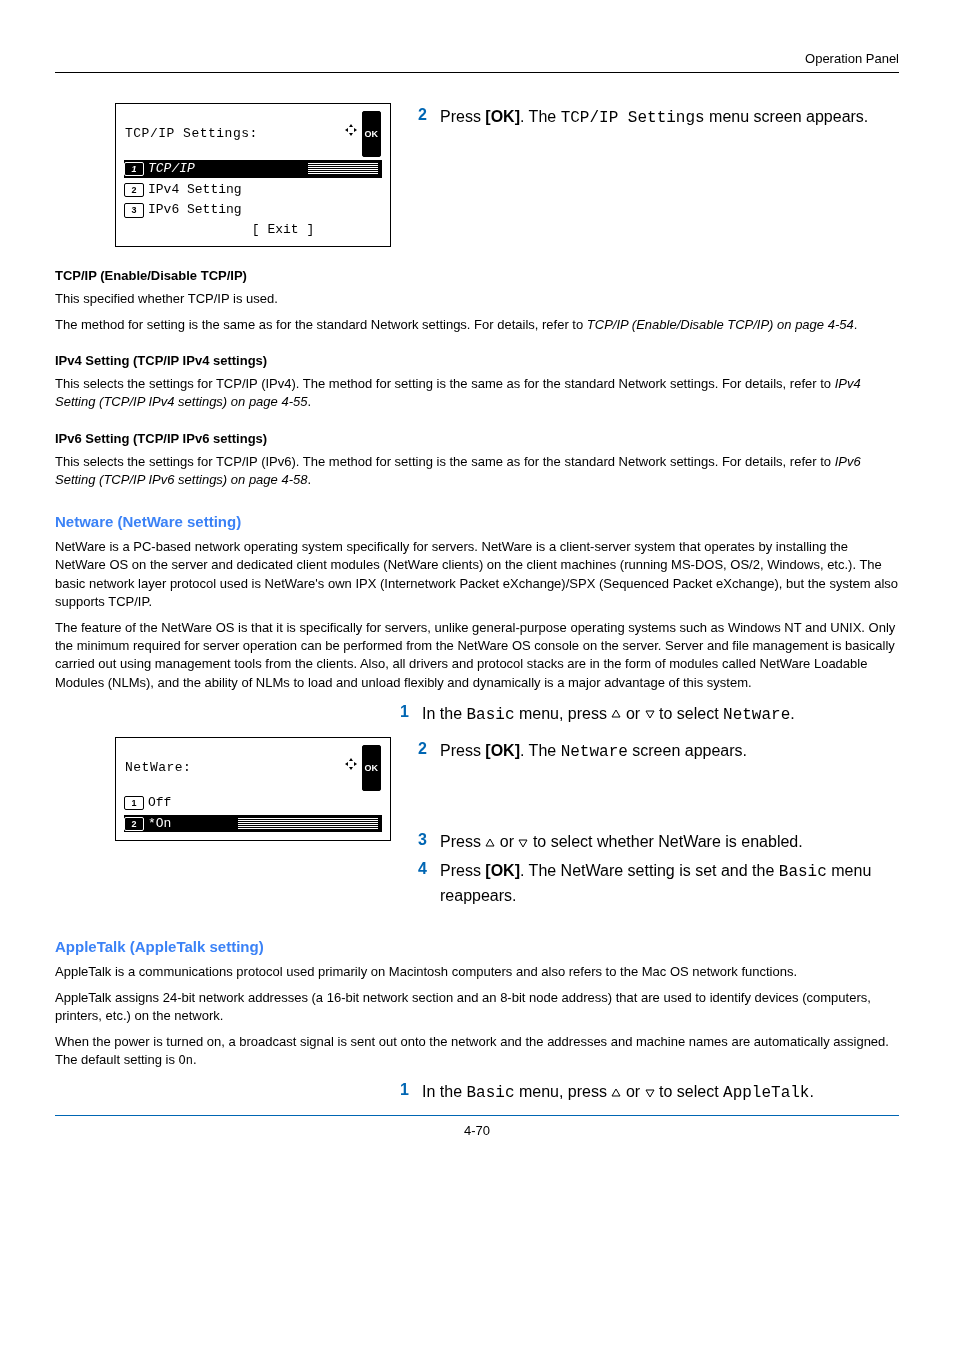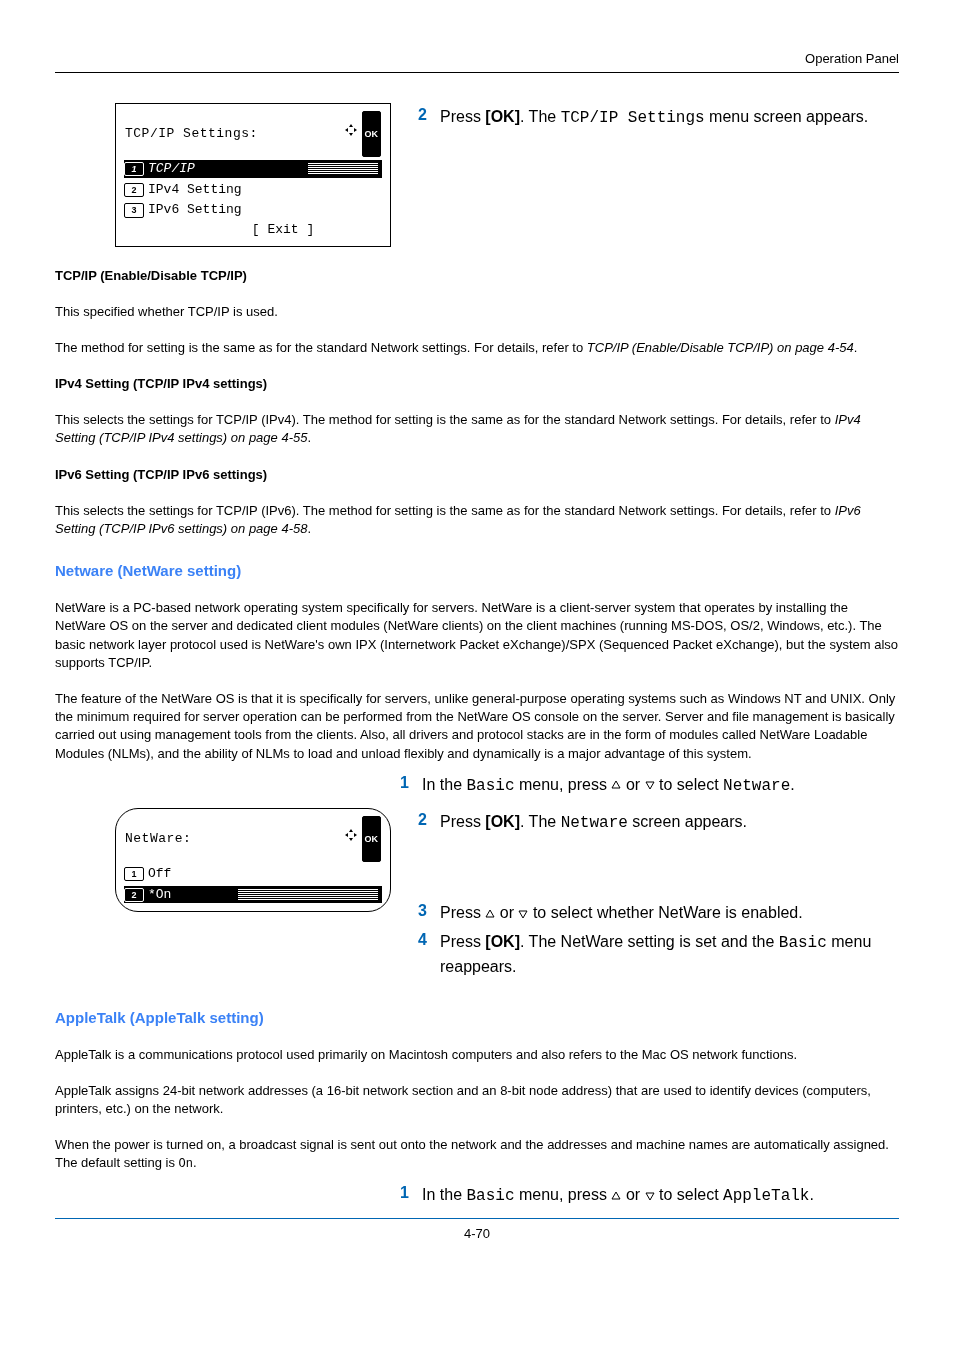--- a/index.html
+++ b/index.html
@@ -88,21 +88,21 @@
     line-height: 1.2;
     min-width: 14px;
   }
   .step .txt { font-size: 16px; line-height: 1.45; }
   .h-bold {
     font-weight: bold;
     margin: 18px 0 2px 0;
     font-size: 13px;
   }
   .para {
-    margin: 18px 0 8px 0;
+    margin: 5px 0 8px 0;
     font-size: 13px;
     line-height: 1.4;
   }
   .para .mono-text { font-size: 12px; }
   .italic { font-style: italic; text-align: center; }
   .h-blue {
     color: #3b82f6;
     font-weight: bold;
     font-size: 15px;
     margin: 22px 0 6px 0;
@@ -210,21 +210,21 @@
               <path d="M5 1 L9 8 H1 Z" fill="none" stroke="#000"></path>
             </svg><span> or </span><svg class="hollow-tri" width="10" height="10">
               <path d="M1 2 H9 L5 9 Z" fill="none" stroke="#000"></path>
             </svg><span> to select </span><span class="mono-text">Netware</span><span>.</span>
         </div>
       </div>
     </div>
   </div>
 
   <div class="row">
-    <div class="lcd" style="height:90px;border-radius:23px;">
+    <div class="lcd" style="height:90px;">
       <table>
         <tbody>
             <tr class="title-row">
           <td class="mono-text">NetWare:</td>
           <td class="icons">
             <svg width="14" height="14" viewBox="0 0 14 14">
                   <path d="M7 1 L9 4 H5 Z M7 13 L5 10 H9 Z M1 7 L4 5 V9 Z M13 7 L10 9 V5 Z" fill="#000"></path>
                 </svg>
             <span class="ok-box">OK</span>
           </td>

